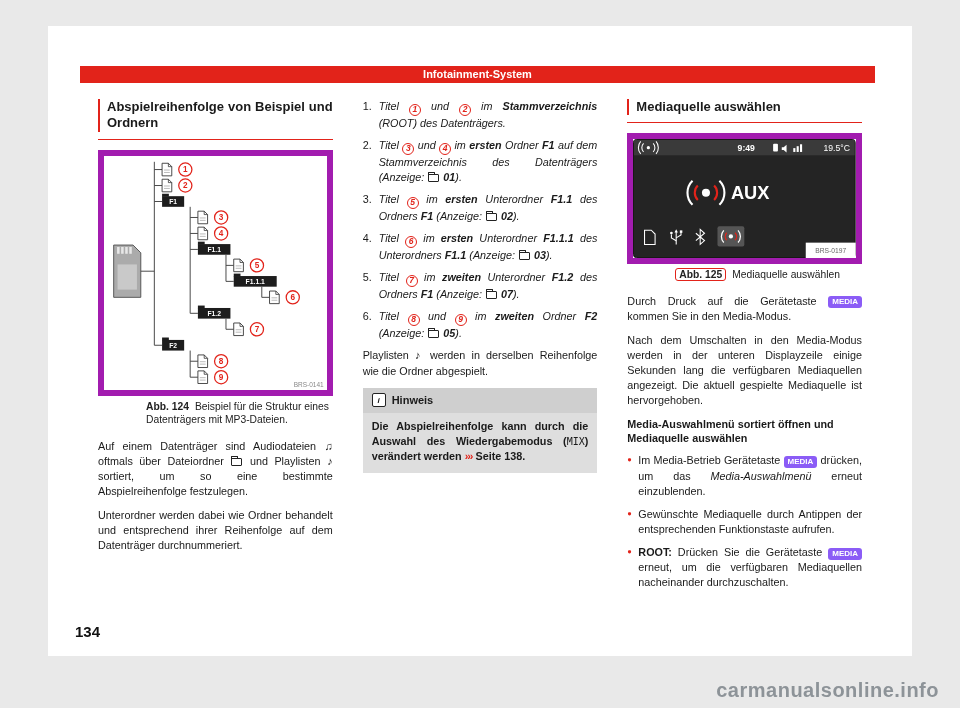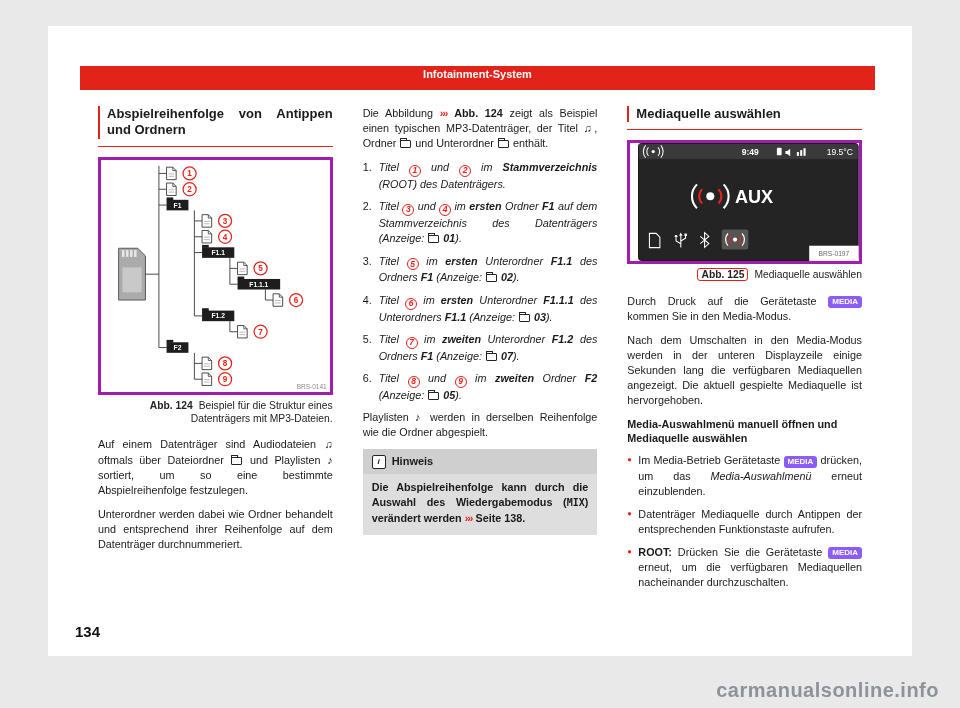--- a/index.html
+++ b/index.html
@@ -3,48 +3,48 @@
 <meta charset="utf-8">
 <style>
   html,body{margin:0;padding:0;}
   body{
     width:960px;height:708px;position:relative;overflow:hidden;
     background:#e9e9e9;
     font-family:"Liberation Sans",sans-serif;
   }
   .page{position:absolute;left:48px;top:26px;width:864px;height:630px;background:#ffffff;}
   .red-bar{
-    margin:40px 37px 0 32px;height:24px;line-height:17px;
+    margin:40px 37px 0 32px;height:17px;line-height:17px;
     background:#e2231a;color:#fff;text-align:center;
     font-size:11px;font-weight:bold;
   }
   .cols{display:grid;grid-template-columns:1fr 1fr 1fr;gap:0 30px;padding:16px 50px 0 50px;}
   .col{font-size:10.8px;line-height:1.4;color:#1a1a1a;text-align:justify;}
   h2.col-heading{font-size:13px;margin:0 0 10px 0;border-bottom:1px solid #e2231a;padding:0 0 7px 0;}
   h2.col-heading .ht{display:block;border-left:2px solid #e2231a;padding-left:7px;line-height:1.25;}
   p{margin:0 0 9px 0;}
-  .figure{position:relative;border:3px solid #a21caf;background:#fff;margin:2px 0 4px 0;padding-left:8px;}
+  .figure{position:relative;border:6px solid #a21caf;background:#fff;margin:2px 0 4px 0;}
   .figure svg{display:block;width:100%;height:auto;}
   .fig-code{position:absolute;right:1px;bottom:1px;font-size:6.5px;color:#888;background:#fff;padding:0 2px;}
-  .caption{font-size:10.3px;color:#222;margin:3px 0 12px 0;text-align:right;line-height:1.3;padding-left:48px;}
+  .caption{font-size:10.3px;color:#222;margin:3px 0 12px 0;text-align:left;line-height:1.3;padding-left:48px;}
   .cap-label{font-weight:bold;margin-right:6px;white-space:nowrap;}
   .cap-label-red{border:1px solid #e2231a;border-radius:3px;padding:0 3px;}
   .bold{font-weight:bold;}
   .italic{font-style:italic;}
   .red-txt{color:#e2231a;font-weight:bold;letter-spacing:-1px;}
   .circ{
     display:inline-flex;align-items:center;justify-content:center;
     width:12px;height:12px;box-sizing:border-box;border:1.2px solid #e2231a;border-radius:50%;
     color:#e2231a;font-weight:bold;font-size:8.5px;vertical-align:-2px;background:#fff;
   }
   .keycap{
     display:inline-block;background:#8b5cf6;color:#fff;font-size:8px;font-weight:bold;
     padding:1px 4px;border-radius:3px;line-height:1.25;vertical-align:0.5px;
   }
-  .mono{font-family:"DejaVu Sans Mono",monospace;font-weight:bold;font-size:10px;}
+  .mono{font-family:"DejaVu Sans Mono",monospace;font-weight:normal;font-size:10px;}
   .icn-music,.icn-playlist{font-size:11px;line-height:1;}
   .icn-folder{
     display:inline-block;width:11px;height:8px;border:1px solid #222;border-radius:1px;
     position:relative;vertical-align:-1px;box-sizing:border-box;margin:0 1px;
   }
   .icn-folder::before{
     content:"";position:absolute;top:-3px;left:-1px;width:5px;height:2px;
     border:1px solid #222;border-bottom:none;border-radius:1px 1px 0 0;
   }
   .oli{display:flex;margin:0 0 7px 0;}
@@ -74,21 +74,21 @@
 </head>
 <body>
 
 <div class="page">
   <div class="red-bar">Infotainment-System</div>
 
   <div class="cols">
 
     <div class="col">
       <h2 class="col-heading">
-        <span class="ht">Abspielreihenfolge von Antippen und Ordnern</span>
+        <span class="ht">Abspielreihenfolge von Beispiel und Ordnern</span>
       </h2>
 
       <div class="figure">
         <svg id="tree-svg" viewBox="0 0 230 242" xmlns="http://www.w3.org/2000/svg">
           <g>
             <path d="M10,92 L30,92 L38,100 L38,146 L10,146 Z" fill="#ababab" stroke="#555" stroke-width="1"></path>
             <rect x="13.5" y="94" width="2.6" height="7" fill="#e8e8e8"></rect>
             <rect x="17.7" y="94" width="2.6" height="7" fill="#e8e8e8"></rect>
             <rect x="21.9" y="94" width="2.6" height="7" fill="#e8e8e8"></rect>
             <rect x="26.1" y="94" width="2.6" height="7" fill="#e8e8e8"></rect>
@@ -191,21 +191,20 @@
       </div>
       <div class="caption">
         <span class="cap-label">Abb. 124</span><span>Beispiel für die Struktur eines Datenträgers mit MP3-Dateien.</span>
       </div>
 
       <p>Auf einem Datenträger sind Audiodateien <span class="icn icn-music">♫</span> oftmals über Dateiordner <span class="icn icn-folder"></span> und Playlisten <span class="icn icn-playlist">♪</span> sortiert, um so eine bestimmte Abspielreihenfolge festzulegen.</p>
       <p>Unterordner werden dabei wie Ordner behandelt und entsprechend ihrer Reihenfolge auf dem Datenträger durchnummeriert.</p>
     </div>
 
     <div class="col">
-      <p>Die Abbildung <span class="red-txt">›››</span> <span class="bold">Abb. 124</span> zeigt als Beispiel einen typischen MP3-Datenträger, der Titel <span class="icn icn-music">♫</span>, Ordner <span class="icn icn-folder"></span> und Unterordner <span class="icn icn-folder"></span> enthält.</p>
       <div>
           <div class="oli">
             <span class="oli-num">1.</span>
             <span class="oli-body">Titel <span class="circ">1</span> und <span class="circ">2</span> im <span class="bold">Stammverzeichnis</span> (ROOT) des Datenträgers.</span>
           </div>
           <div class="oli">
             <span class="oli-num">2.</span>
             <span class="oli-body">Titel <span class="circ">3</span> und <span class="circ">4</span> im <span class="bold">ersten</span> Ordner <span class="bold">F1</span> auf dem Stammverzeichnis des Datenträgers (Anzeige: <span class="icn icn-folder"></span> <span class="bold">01</span>).</span>
           </div>
           <div class="oli">
@@ -298,29 +297,29 @@
           <rect x="180" y="108" width="52" height="16" fill="#fff"></rect>
           <text x="206" y="118.5" fill="#666" font-size="7" text-anchor="middle" font-family="Liberation Sans, sans-serif">BRS-0197</text>
         </svg>
       </div>
       <div class="caption">
         <span class="cap-label cap-label-red">Abb. 125</span><span>Mediaquelle auswählen</span>
       </div>
 
       <p>Durch Druck auf die Gerätetaste <span class="keycap">MEDIA</span> kommen Sie in den Media-Modus.</p>
       <p>Nach dem Umschalten in den Media-Modus werden in der unteren Displayzeile einige Sekunden lang die verfügbaren Mediaquellen angezeigt. Die aktuell gespielte Mediaquelle ist hervorgehoben.</p>
-      <div class="subhead">Media-Auswahlmenü manuell öffnen und Mediaquelle auswählen</div>
+      <div class="subhead">Media-Auswahlmenü sortiert öffnen und Mediaquelle auswählen</div>
       <div>
           <div class="bli">
             <span class="bli-dot">●</span>
             <span class="bli-body">Im Media-Betrieb Gerätetaste <span class="keycap">MEDIA</span> drücken, um das <span class="italic">Media-Auswahlmenü</span> erneut einzublenden.</span>
           </div>
           <div class="bli">
             <span class="bli-dot">●</span>
-            <span class="bli-body">Datenträger Mediaquelle durch Antippen der entsprechenden Funktionstaste aufrufen.</span>
+            <span class="bli-body">Gewünschte Mediaquelle durch Antippen der entsprechenden Funktionstaste aufrufen.</span>
           </div>
           <div class="bli">
             <span class="bli-dot">●</span>
             <span class="bli-body"><span class="bold">ROOT:</span> Drücken Sie die Gerätetaste <span class="keycap">MEDIA</span> erneut, um die verfügbaren Mediaquellen nacheinander durchzuschalten.</span>
           </div>
         </div>
     </div>
   </div>
 
   <div class="page-num">134</div>

